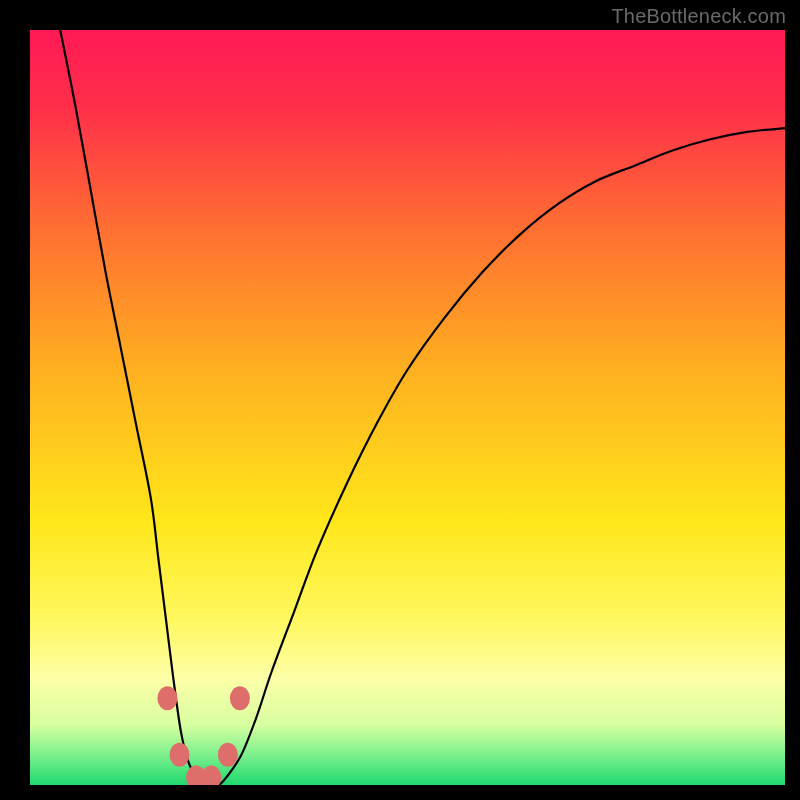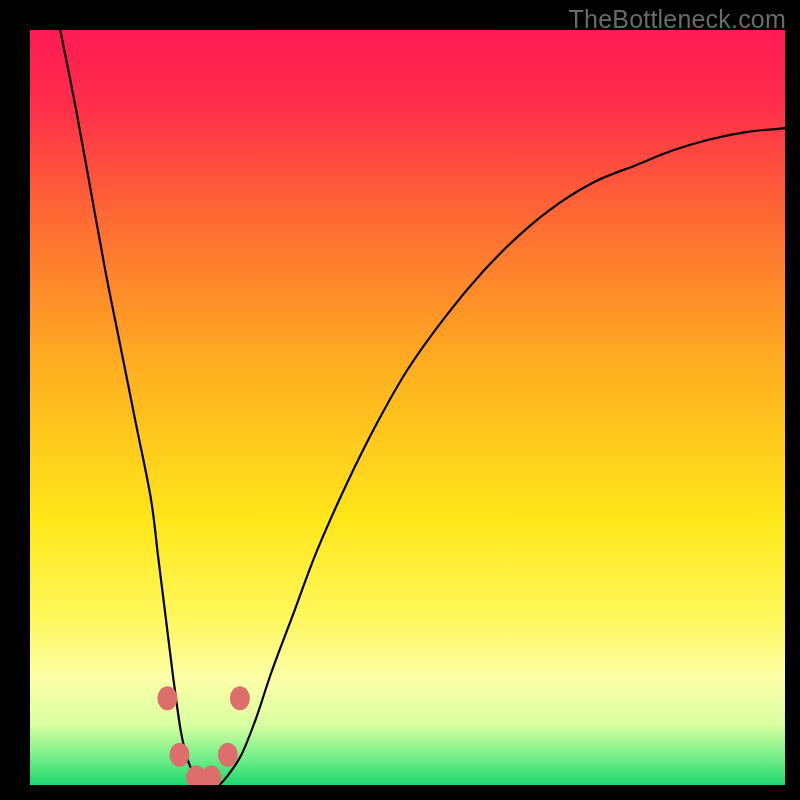--- a/index.html
+++ b/index.html
@@ -24,21 +24,21 @@
     left: 0;
     top: 0;
     width: 755px;
     height: 755px;
   }
   .watermark {
     position: absolute;
     top: 5px;
     right: 14px;
     color: #6a6a6a;
-    font-size: 25px;
+    font-size: 20px;
     font-weight: 500;
     letter-spacing: 0.2px;
     z-index: 30;
     user-select: none;
     text-align: center;
   }
 </style>
 </head>
 <body>
 

